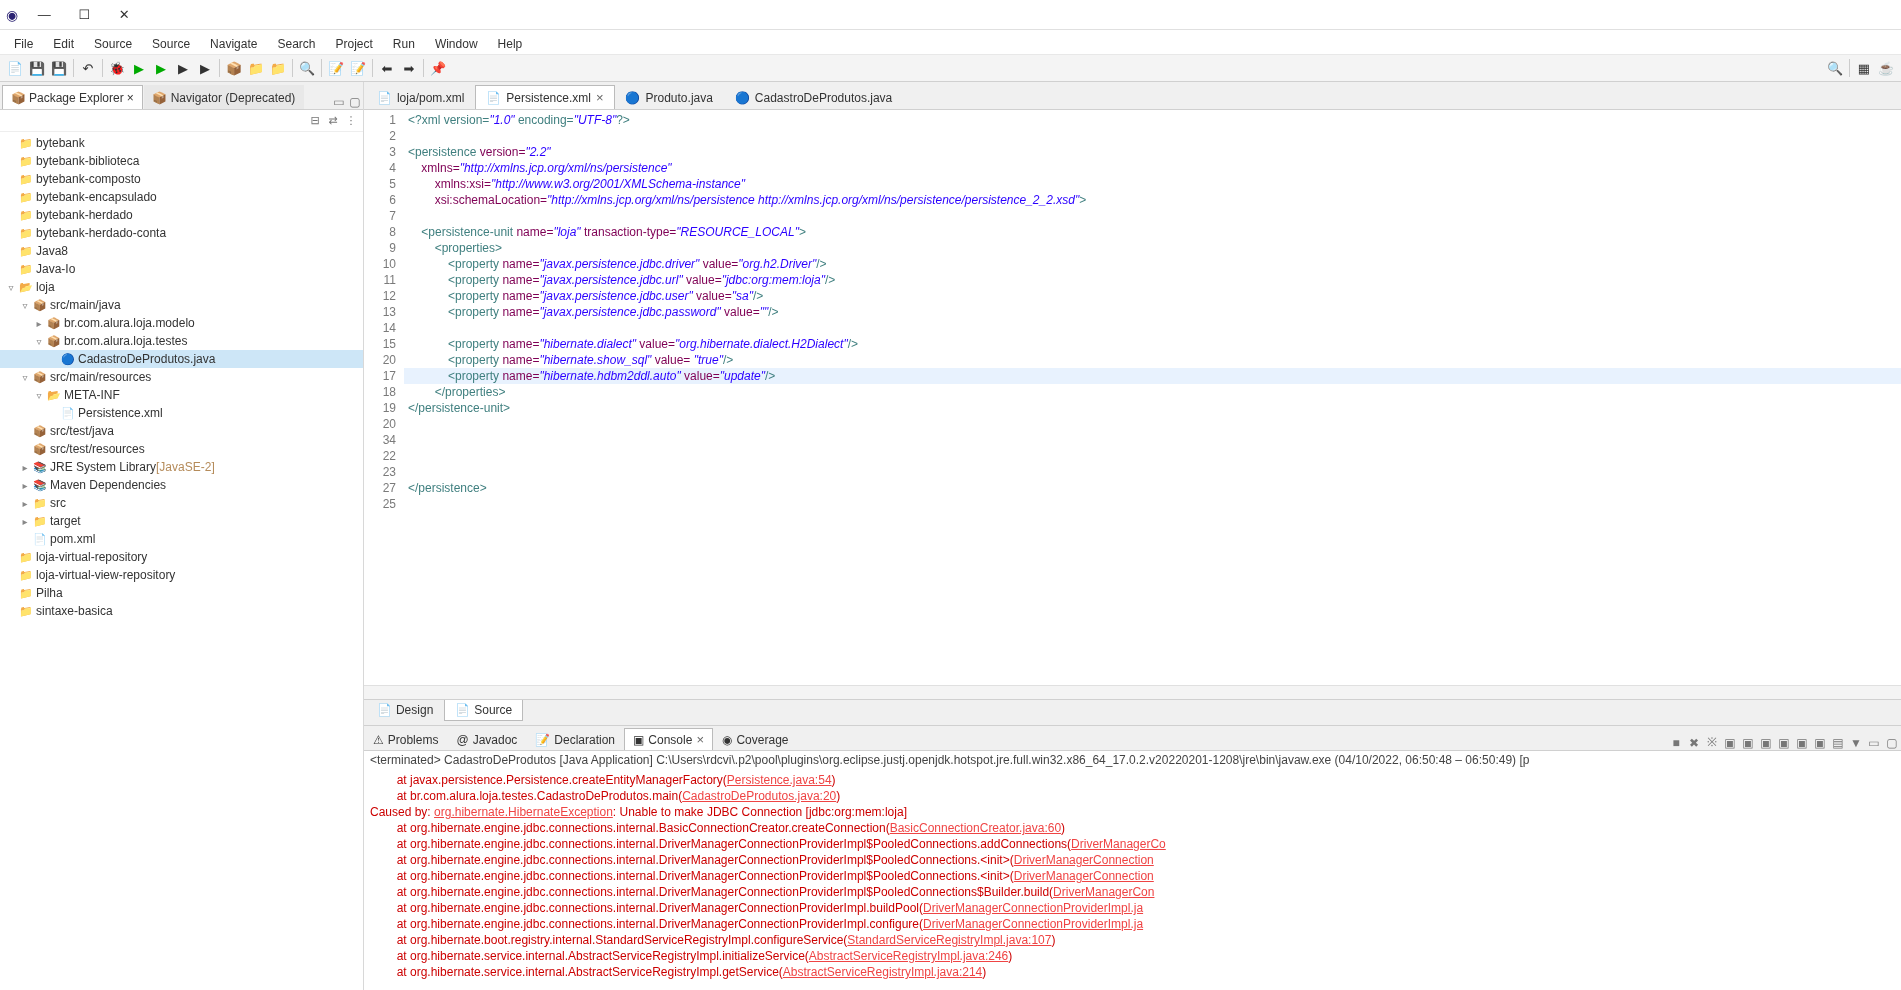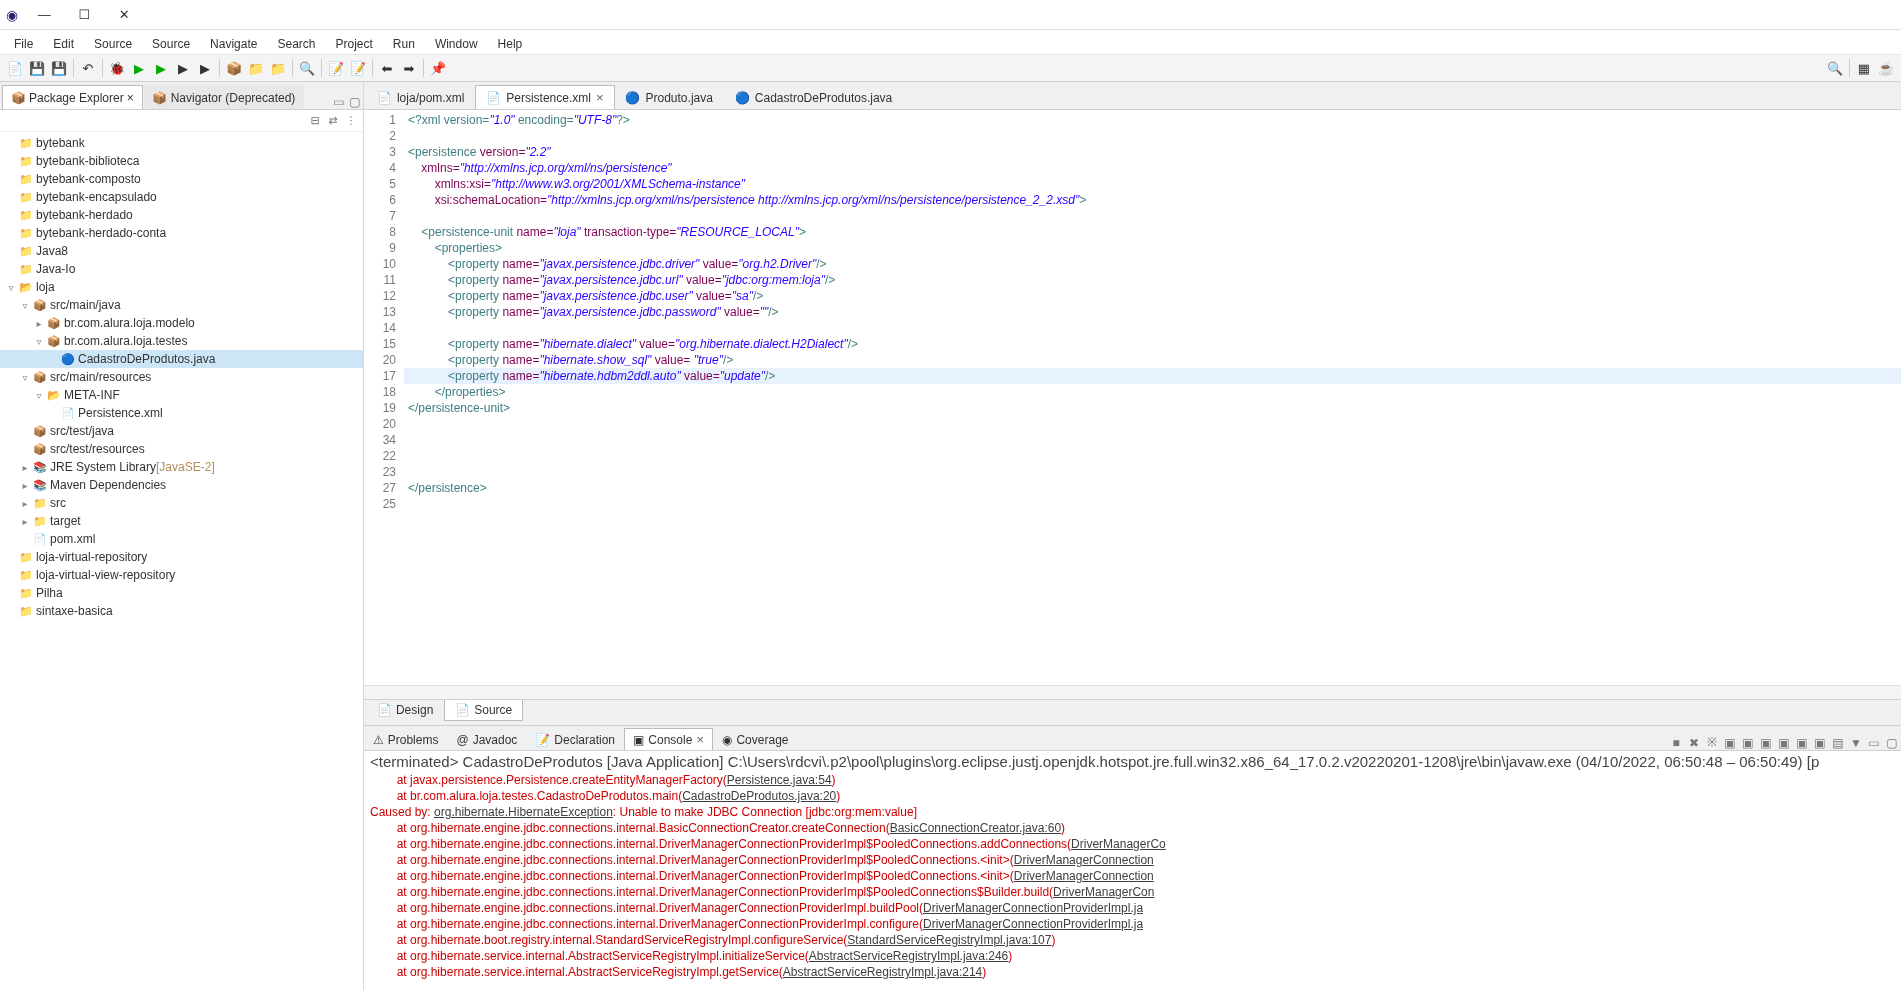--- a/index.html
+++ b/index.html
@@ -47,25 +47,25 @@
 .pival{color:#2a00ff;font-style:italic}
 .etabs{height:26px;background:#f0f0f0;border-top:1px solid #d0d0d0;display:flex;align-items:flex-start;padding-left:2px}
 .etab{padding:3px 10px;border:1px solid transparent;border-top:none;font-size:11px;cursor:pointer;display:flex;gap:4px;align-items:center}
 .etab.active{background:#fff;border-color:#bbb}
 .bottom-hdr{height:26px;background:#f0f0f0;border-top:1px solid #d0d0d0;border-bottom:1px solid #d0d0d0;display:flex;align-items:flex-end}
 .btab{padding:4px 8px;font-size:11px;display:flex;align-items:center;gap:4px;cursor:pointer;border:1px solid transparent;border-bottom:none;height:22px}
 .btab.active{background:#fff;border-color:#bbb}
 .btab .x{color:#666;font-size:13px}
 .bottom-hdr .spacer{flex:1}
 .bottom-hdr .ic{width:18px;text-align:center;font-size:12px;color:#777;cursor:pointer}
-.term-line{height:20px;font-size:15px;color:#444;padding:2px 6px;background:#fff;white-space:nowrap;overflow:hidden}
+.term-line{height:20px;font-size:12px;color:#444;padding:2px 6px;background:#fff;white-space:nowrap;overflow:hidden}
 .console{flex:1;background:#fff;overflow:auto;font-family:Consolas,monospace;font-size:13px;padding:1px 6px;min-height:0}
 .console div{height:16px;line-height:16px;white-space:pre}
 .err{color:#c00}
-.lnk{color:#404040;text-decoration:underline}
+.lnk{color:#ef4444;text-decoration:underline}
 .right-bottom{display:flex;flex-direction:column;height:265px}
 .hscroll{height:14px;background:#f4f4f4;border-top:1px solid #e0e0e0}
 </style>
 </head>
 <body>
 
 <div class="title-bar">
   <span class="icon">◉</span>
   <span class="ctrl">—</span>
   <span class="ctrl">☐</span>
@@ -376,21 +376,21 @@
           <span class="ic">▣</span>
           <span class="ic">▤</span>
           <span class="ic">▼</span>
           <span class="ic">▭</span>
           <span class="ic">▢</span>
         </div>
       <div class="term-line">&lt;terminated&gt; CadastroDeProdutos [Java Application] C:\Users\rdcvi\.p2\pool\plugins\org.eclipse.justj.openjdk.hotspot.jre.full.win32.x86_64_17.0.2.v20220201-1208\jre\bin\javaw.exe  (04/10/2022, 06:50:48 – 06:50:49) [p</div>
       <div class="console" id="console">
           <div class="err"><span>        at javax.persistence.Persistence.createEntityManagerFactory(</span><span class="lnk">Persistence.java:54</span><span>)</span></div>
           <div class="err"><span>        at br.com.alura.loja.testes.CadastroDeProdutos.main(</span><span class="lnk">CadastroDeProdutos.java:20</span><span>)</span></div>
-          <div class="err"><span>Caused by: </span><span class="lnk">org.hibernate.HibernateException</span><span>: Unable to make JDBC Connection [jdbc:org:mem:value]</span></div>
+          <div class="err"><span>Caused by: </span><span class="lnk">org.hibernate.HibernateException</span><span>: Unable to make JDBC Connection [jdbc:org:mem:loja]</span></div>
           <div class="err"><span>        at org.hibernate.engine.jdbc.connections.internal.BasicConnectionCreator.createConnection(</span><span class="lnk">BasicConnectionCreator.java:60</span><span>)</span></div>
           <div class="err"><span>        at org.hibernate.engine.jdbc.connections.internal.DriverManagerConnectionProviderImpl$PooledConnections.addConnections(</span><span class="lnk">DriverManagerCo</span><span></span></div>
           <div class="err"><span>        at org.hibernate.engine.jdbc.connections.internal.DriverManagerConnectionProviderImpl$PooledConnections.&lt;init&gt;(</span><span class="lnk">DriverManagerConnection</span><span></span></div>
           <div class="err"><span>        at org.hibernate.engine.jdbc.connections.internal.DriverManagerConnectionProviderImpl$PooledConnections.&lt;init&gt;(</span><span class="lnk">DriverManagerConnection</span><span></span></div>
           <div class="err"><span>        at org.hibernate.engine.jdbc.connections.internal.DriverManagerConnectionProviderImpl$PooledConnections$Builder.build(</span><span class="lnk">DriverManagerCon</span><span></span></div>
           <div class="err"><span>        at org.hibernate.engine.jdbc.connections.internal.DriverManagerConnectionProviderImpl.buildPool(</span><span class="lnk">DriverManagerConnectionProviderImpl.ja</span><span></span></div>
           <div class="err"><span>        at org.hibernate.engine.jdbc.connections.internal.DriverManagerConnectionProviderImpl.configure(</span><span class="lnk">DriverManagerConnectionProviderImpl.ja</span><span></span></div>
           <div class="err"><span>        at org.hibernate.boot.registry.internal.StandardServiceRegistryImpl.configureService(</span><span class="lnk">StandardServiceRegistryImpl.java:107</span><span>)</span></div>
           <div class="err"><span>        at org.hibernate.service.internal.AbstractServiceRegistryImpl.initializeService(</span><span class="lnk">AbstractServiceRegistryImpl.java:246</span><span>)</span></div>
           <div class="err"><span>        at org.hibernate.service.internal.AbstractServiceRegistryImpl.getService(</span><span class="lnk">AbstractServiceRegistryImpl.java:214</span><span>)</span></div>

